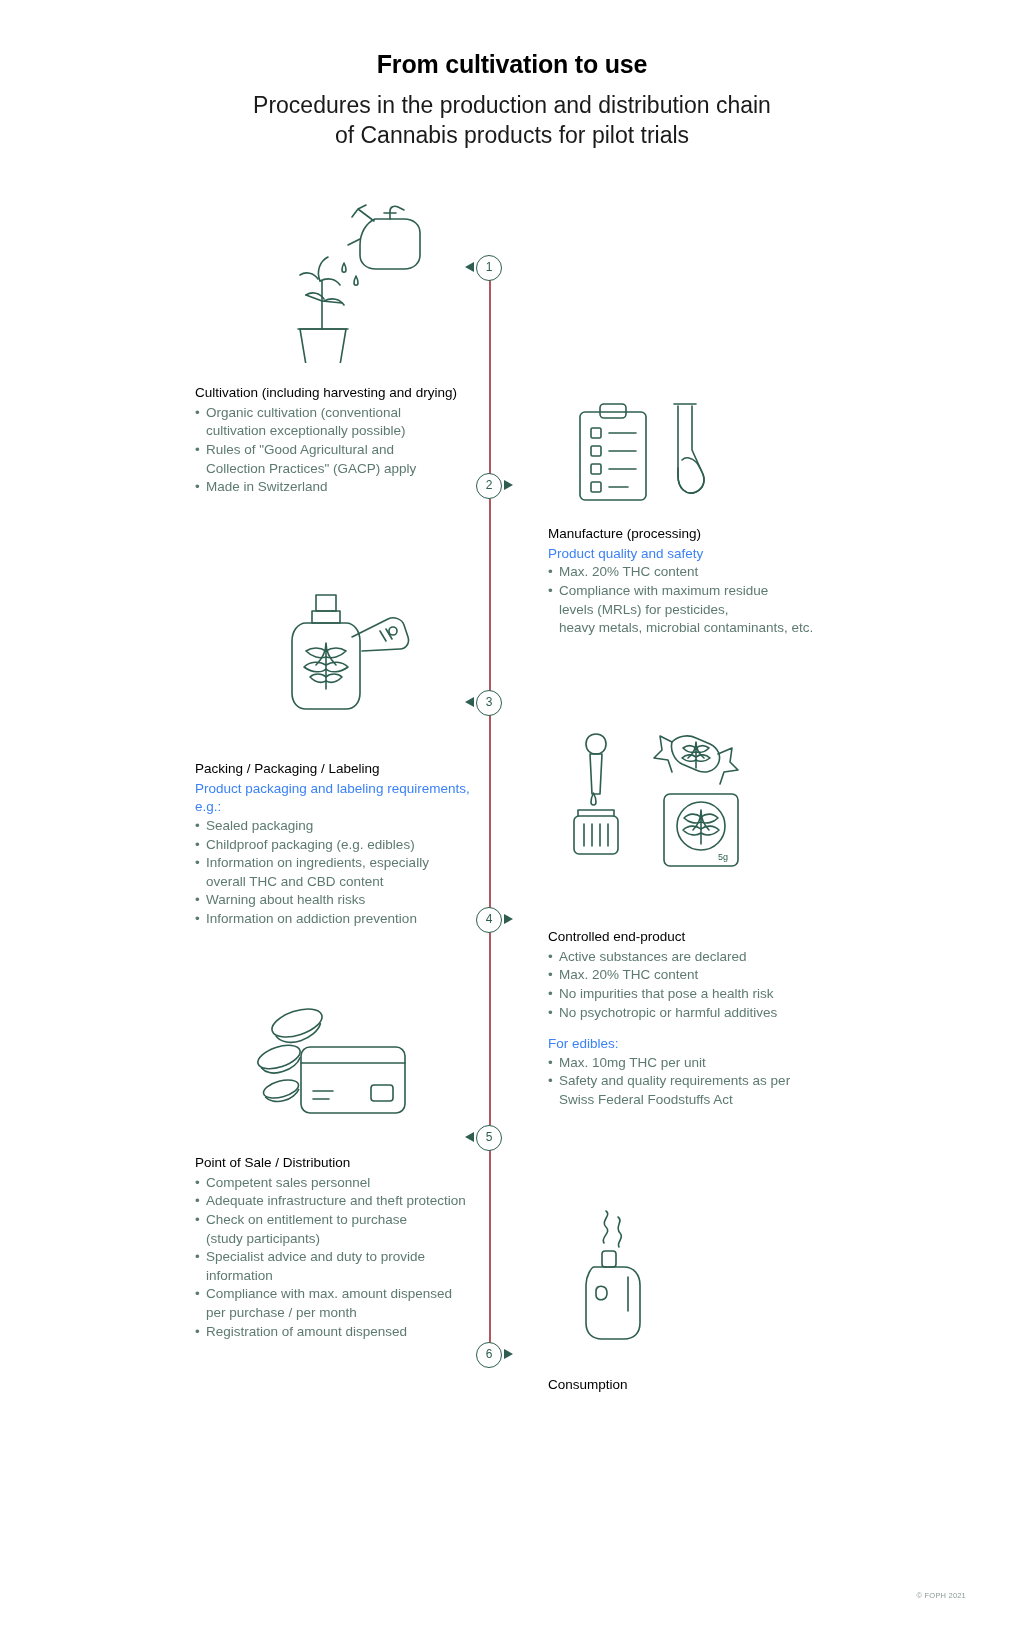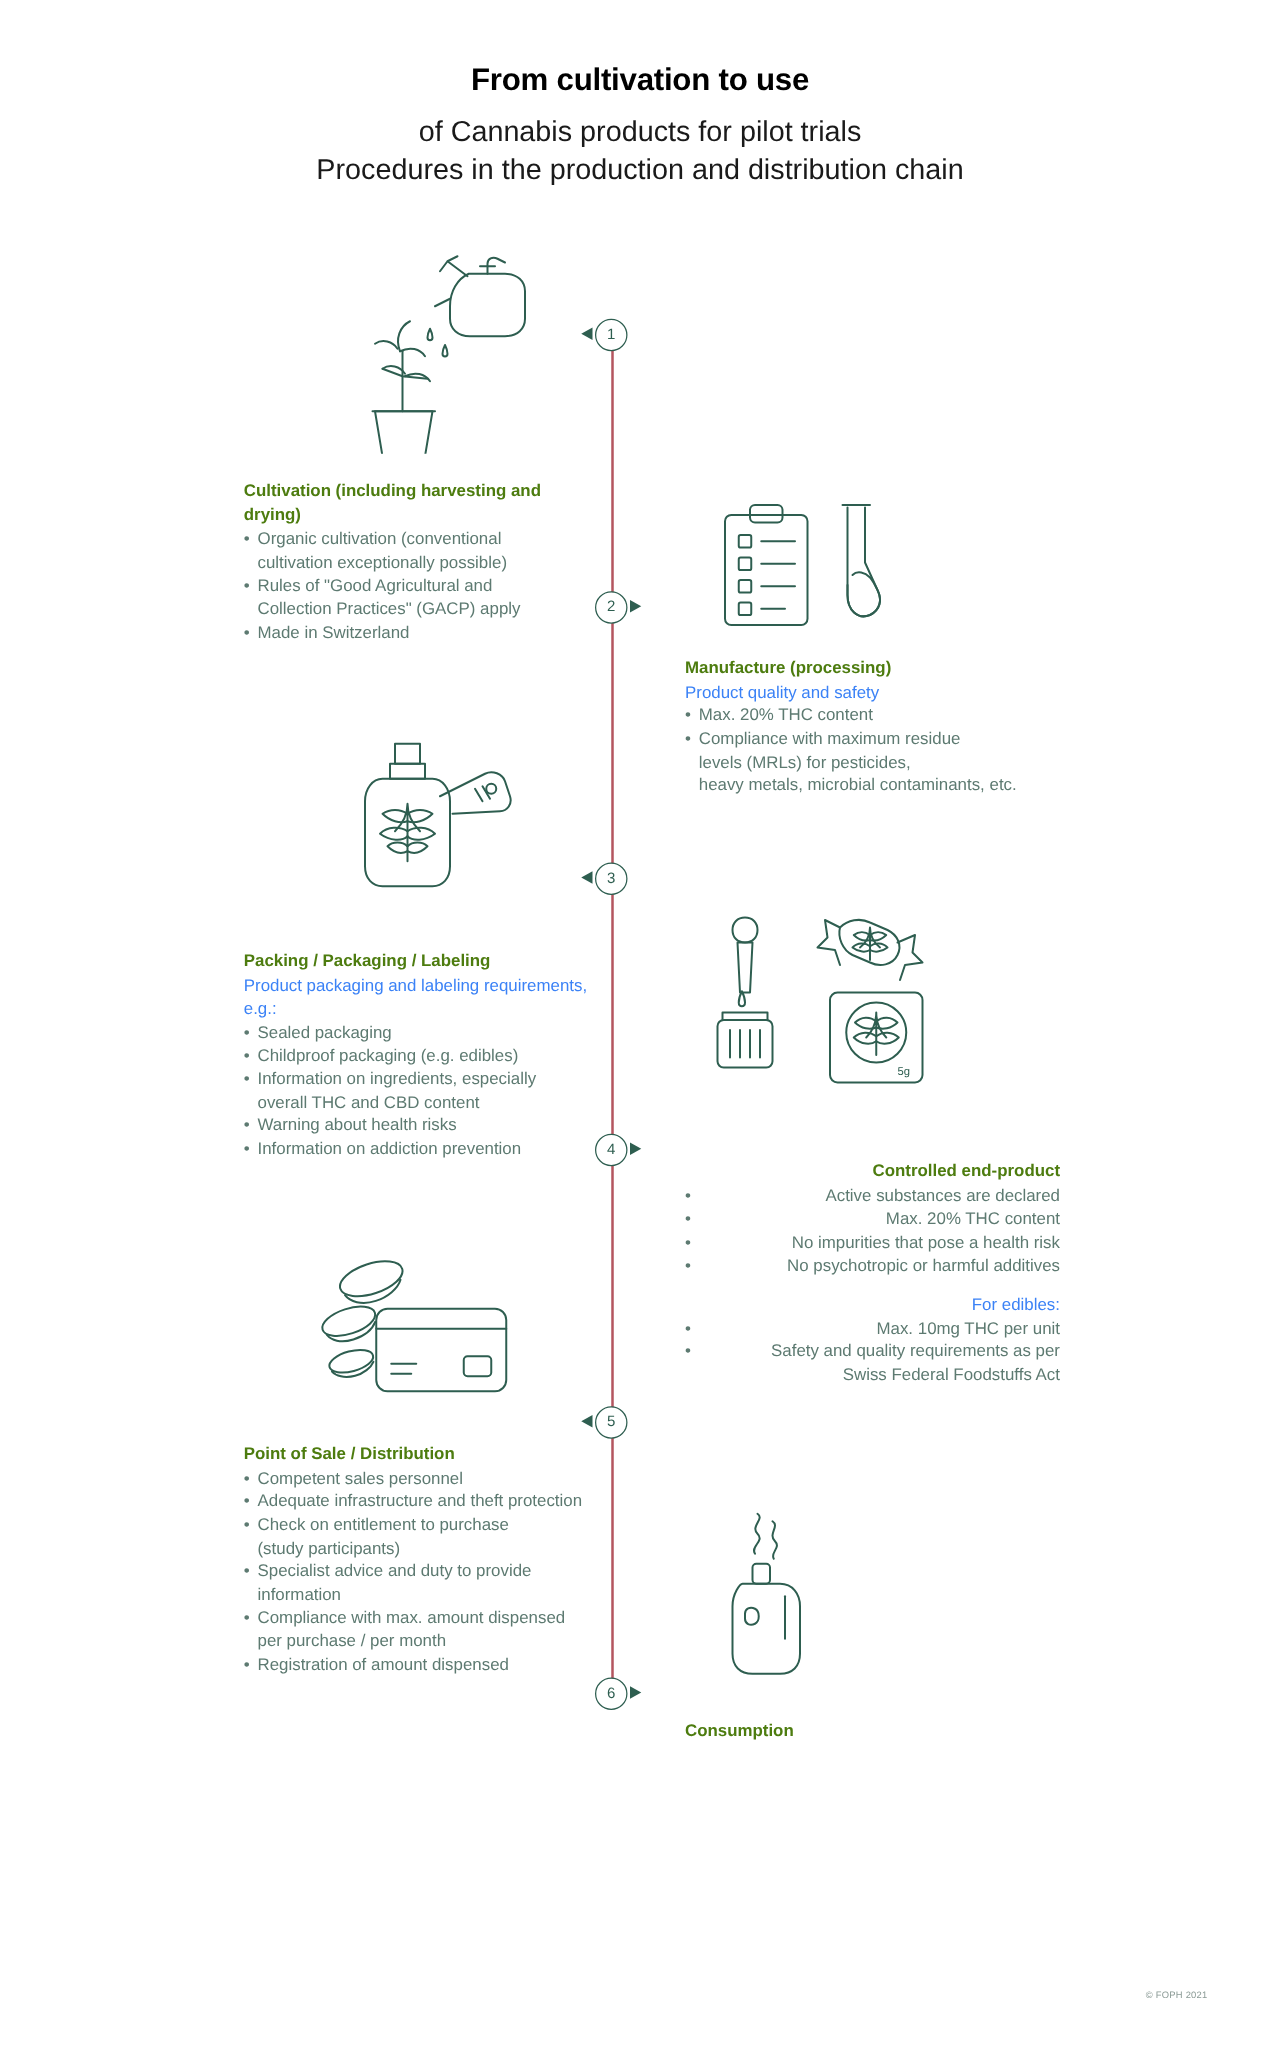--- a/index.html
+++ b/index.html
@@ -71,22 +71,22 @@
   }
   .node .arrow-l { left: -12px; border-right: 9px solid #2e5e50; }
   .node .arrow-r { right: -12px; border-left: 9px solid #2e5e50; }
 
   
   .block { position: absolute; }
   .block.left  { left: 195px;  width: 285px; }
   .block.right { left: 548px;  width: 300px; }
   .block h3 {
     font-size: 13.5px;
-    font-weight: bold;
-    color: #4d7c0f;
+    font-weight: normal;
+    color: #000000;
     line-height: 1.38;
     margin-bottom: 1px;
   }
   .block .lead {
     font-size: 13.5px;
     color: #3b82f6;
     line-height: 1.38;
   }
   .block ul { list-style: none; }
   .block li {
@@ -121,22 +121,22 @@
   }
 </style>
 </head>
 <body>
 
 <div class="page">
 
   <div class="title-block">
     <div class="main-title">From cultivation to use</div>
     <div class="subtitle">
+      <div>Procedures in the production and distribution chain</div>
       <div>of Cannabis products for pilot trials</div>
-      <div>Procedures in the production and distribution chain</div>
     </div>
   </div>
 
   <div class="axis-line"></div>
 
   <div class="node" style="left:476px; top:255px;">
     <span class="arrow-l"></span>
     <span>1</span>
   </div>
   <div class="node" style="left:476px; top:473px;">
@@ -269,21 +269,21 @@
       <circle cx="141" cy="98" r="24"></circle>
       <path d="M141 82 C141 90 138 97 133 102 M141 82 C141 90 144 97 149 102 M141 82 L141 116"></path>
       <path d="M141 89 C136 85 129 85 124 90 C129 95 136 96 141 94"></path>
       <path d="M141 89 C146 85 153 85 158 90 C153 95 146 96 141 94"></path>
       <path d="M141 101 C136 97 128 97 123 102 C129 108 137 108 141 105"></path>
       <path d="M141 101 C146 97 154 97 159 102 C153 108 145 108 141 105"></path>
       <text x="158" y="132" font-family="Liberation Sans, sans-serif" font-size="9" fill="#2e5e50" stroke="none">5g</text>
     </svg>
   </div>
 
-  <div class="block right" style="top:928px;text-align:right;">
+  <div class="block right" style="top:928px;">
     <h3>Controlled end-product</h3>
     <ul>
       <li>Active substances are declared</li>
       <li>Max. 20% THC content</li>
       <li>No impurities that pose a health risk</li>
       <li>No psychotropic or harmful additives</li>
     </ul>
     <div class="spacer"></div>
     <div class="lead">For edibles:</div>
     <ul>

